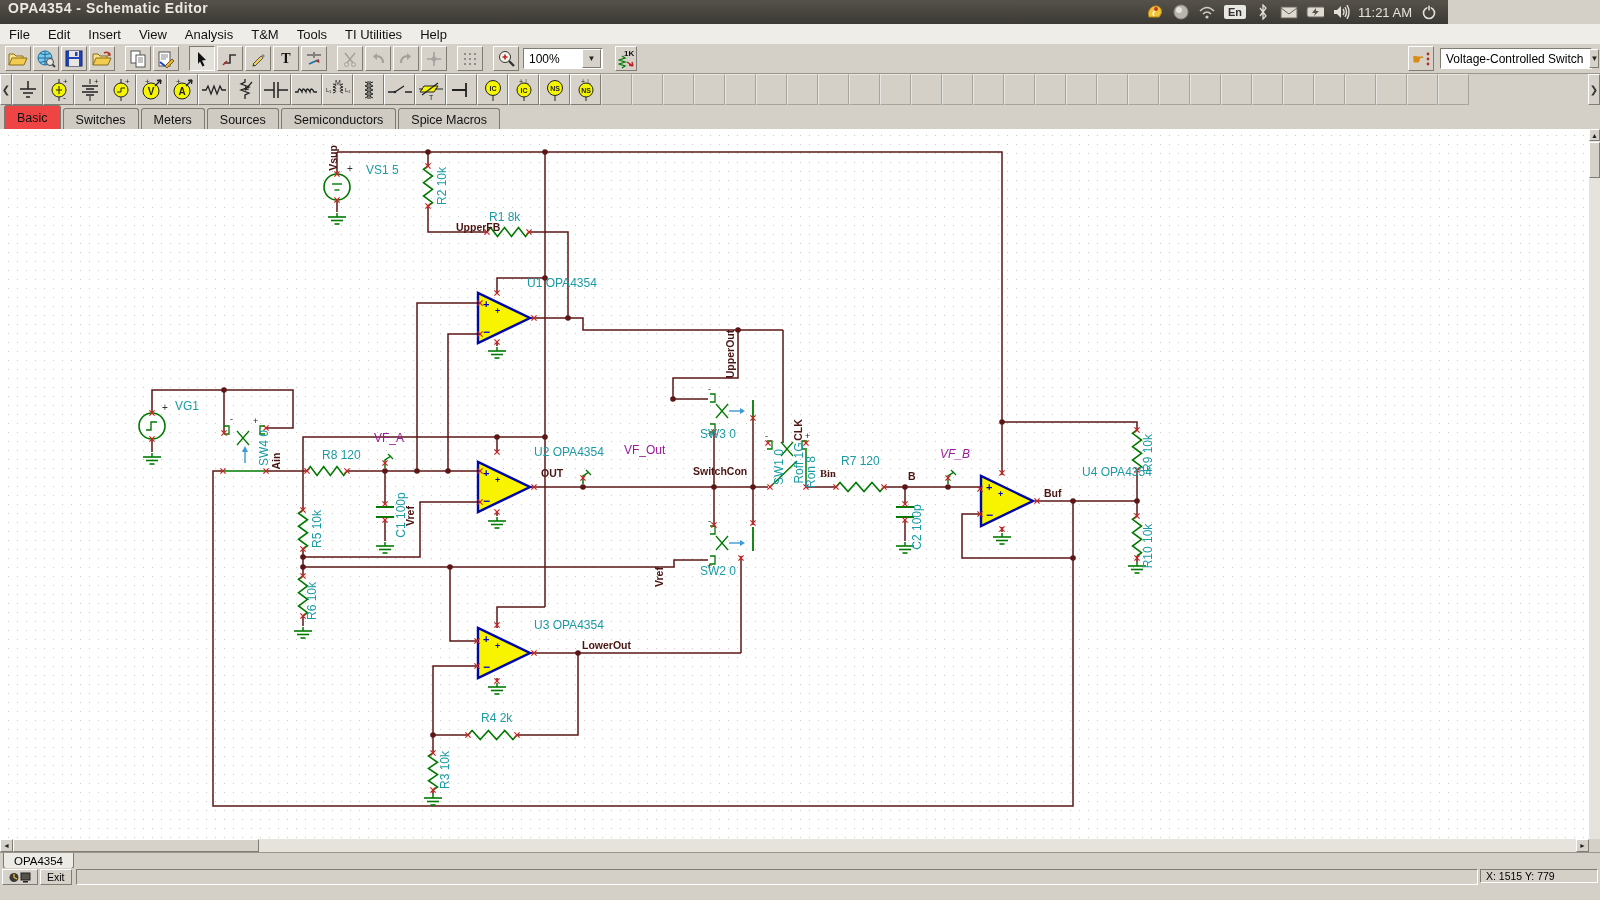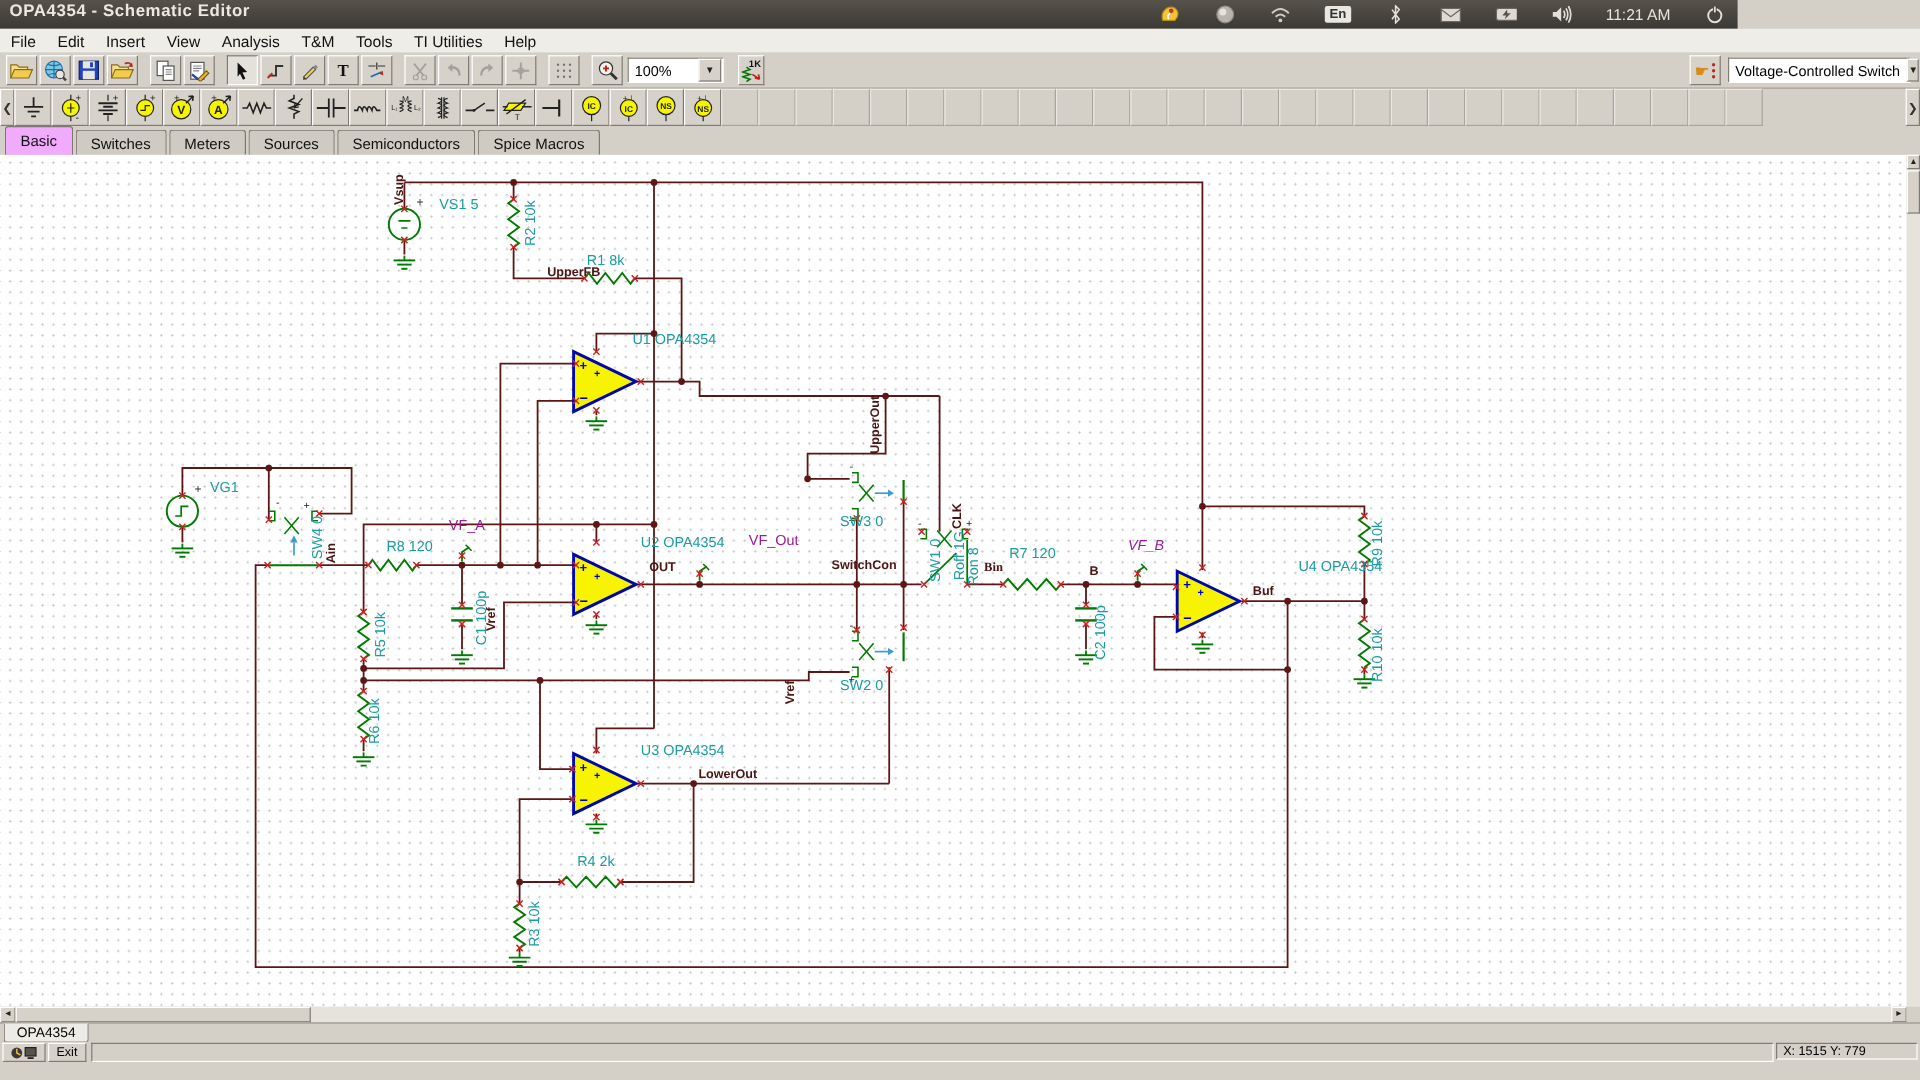--- a/index.html
+++ b/index.html
@@ -2,21 +2,21 @@
 <html><head>
 <meta charset="utf-8">
 <style>
   html,body{margin:0;padding:0}
   body{width:1600px;height:900px;overflow:hidden;position:relative;background:#D4D0C8;
        font-family:"Liberation Sans",sans-serif;-webkit-font-smoothing:antialiased}
   
   #titlebar{position:absolute;left:0;top:0;width:1448px;height:24px;
     background:linear-gradient(#56524B,#3B3934);color:#EDE9E0;display:flex;}
   #title-text{font-weight:bold;font-size:14px;padding-left:8px;letter-spacing:.5px}
-  #tray{margin-left:auto;display:flex;align-items:center;gap:28px;padding-right:10px}
+  #tray{margin-left:auto;display:flex;align-items:center;gap:8px;padding-right:10px}
   .tray-ico{width:18px;height:16px;display:flex;align-items:center;justify-content:center}
   #tray-lang{background:#E9E7E1;color:#333;font-size:11px;font-weight:bold;border-radius:2px;padding:1px 4px}
   #tray-time{font-size:13px;color:#E8E4DA}
   
   #menubar{position:absolute;left:0;top:24px;width:1600px;height:20px;background:#EFEDE8;
     border-bottom:1px solid #9a968e;display:flex;align-items:center;font-size:13px;color:#111}
   .menu-item{padding:2px 9px;cursor:default}
   
   .raised{border:1px solid;border-color:#FFFFFF #807C74 #807C74 #FFFFFF;background:#D6D2CA}
   .sunken{border:1px solid;border-color:#807C74 #FFFFFF #FFFFFF #807C74}
@@ -36,21 +36,21 @@
   #toolbar2{position:absolute;left:0;top:74px;width:1600px;height:31px;background:#D4D0C8;
     border-bottom:1px solid #9a968e;display:flex;align-items:stretch}
   .scrollch{width:10px;display:flex;align-items:center;justify-content:center;font-size:10px;color:#333}
   .comp-btn{width:31px;display:flex;align-items:center;justify-content:center;box-sizing:border-box;
     border:1px solid;border-color:#FFFFFF #807C74 #807C74 #FFFFFF;background:#D6D2CA}
   .comp-empty{width:31px;box-sizing:border-box;border:1px solid;border-color:#E9E7E1 #A8A49C #A8A49C #E9E7E1;background:#D4D0C8}
   
   #tabbar{position:absolute;left:0;top:105px;width:1600px;height:24px;background:#D4D0C8;display:flex;align-items:flex-end;padding-left:4px;box-sizing:border-box}
   .tab{height:19px;padding:1px 12px 0;margin-right:2px;font-size:12.5px;color:#111;background:#CFCBC3;
     border:1px solid #7d7972;border-bottom:none;border-radius:3px 3px 0 0;display:flex;align-items:center}
-  .tab.active{background:#f0abfc;height:22px;font-weight:normal;position:relative;z-index:2}
+  .tab.active{background:#ef4444;height:22px;font-weight:normal;position:relative;z-index:2}
   
   #canvas{position:absolute;left:0;top:129px;width:1589px;height:710px;background:#FFFFFF;overflow:hidden;
     background-image:radial-gradient(#C9C9C9 0.8px,transparent 0.9px);background-size:9px 9px;background-position:4px 2px}
   #schsvg{position:absolute;left:0;top:0}
   .lbl{position:absolute;font-size:12px;white-space:nowrap;line-height:1}
   .lbl.val{color:#1B9BA3}
   .lbl.probe{color:#9A1B9A}
   .lbl.net{color:#4A1512;font-size:10.5px;font-weight:bold}
   .lbl.rot{transform:translate(-50%,-50%) rotate(-90deg)}
   

